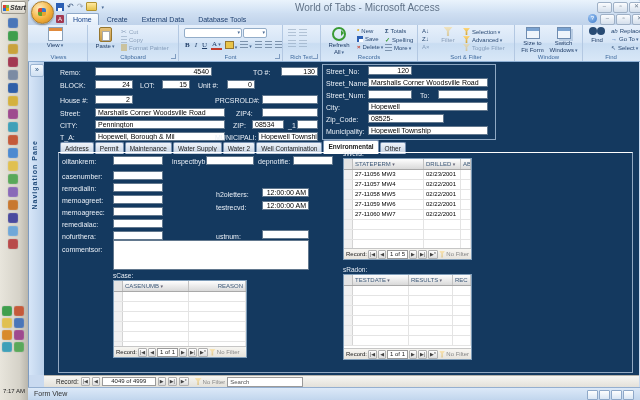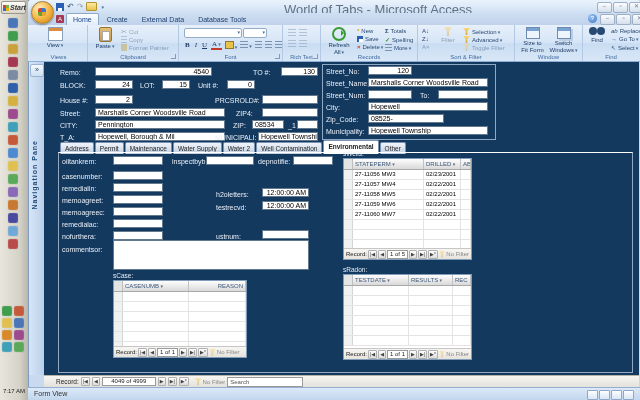--- a/index.html
+++ b/index.html
@@ -18,21 +18,21 @@
   #quick-launch{position:absolute;left:8px;top:18px;width:12px;display:flex;flex-direction:column;gap:3px}
   #tray{position:absolute;left:2px;top:306px;width:25px;display:flex;flex-wrap:wrap;gap:2px}
   .tb-icon{width:10px;height:10px;border-radius:2px;box-shadow:inset 0 0 1px rgba(255,255,255,.7),0 0 1px rgba(0,0,0,.35)}
   #clock{position:absolute;left:0;top:388px;width:28px;text-align:center;font-size:6px;color:#222}
 
   
   #win{position:absolute;left:28px;top:0;width:612px;height:400px;
     background:#c9daf0;border-left:1px solid #7f9cc0;box-sizing:border-box;border-radius:3px 3px 0 0}
   #titlebar{position:absolute;left:28px;top:0;width:612px;height:13px;
     background:linear-gradient(#eaf3fc,#cfe0f3);border-radius:3px 3px 0 0}
-  #title-text{position:absolute;left:284px;top:2px;font-size:13px;color:#5f7186;white-space:nowrap}
+  #title-text{position:absolute;left:295px;top:2px;font-size:10px;color:#5f7186;white-space:nowrap}
   .wc{width:13px;height:9px;border:1px solid #9eb0c6;border-radius:2px;background:linear-gradient(#fbfcfe,#d4dfec);
     font-size:6px;line-height:7px;text-align:center;color:#6b7b8d}
   #win-controls{position:absolute;left:597px;top:2px;display:flex;gap:1px}
   #office-btn{position:absolute;left:31px;top:1px;width:21px;height:21px;border-radius:50%;
     background:radial-gradient(circle at 35% 30%,#ffeec0,#f3b13c 55%,#c97d1e);
     border:1px solid #a87c2e;box-shadow:0 1px 2px rgba(0,0,0,.35);z-index:5}
   .office-flower{position:absolute;left:6px;top:6px;width:8px;height:8px;display:grid;
     grid-template-columns:4px 4px;grid-template-rows:4px 4px}
   .office-flower i:nth-child(1){background:#d9472b;border-radius:2px 0 0 0}
   .office-flower i:nth-child(2){background:#3a78c9;border-radius:0 2px 0 0}

